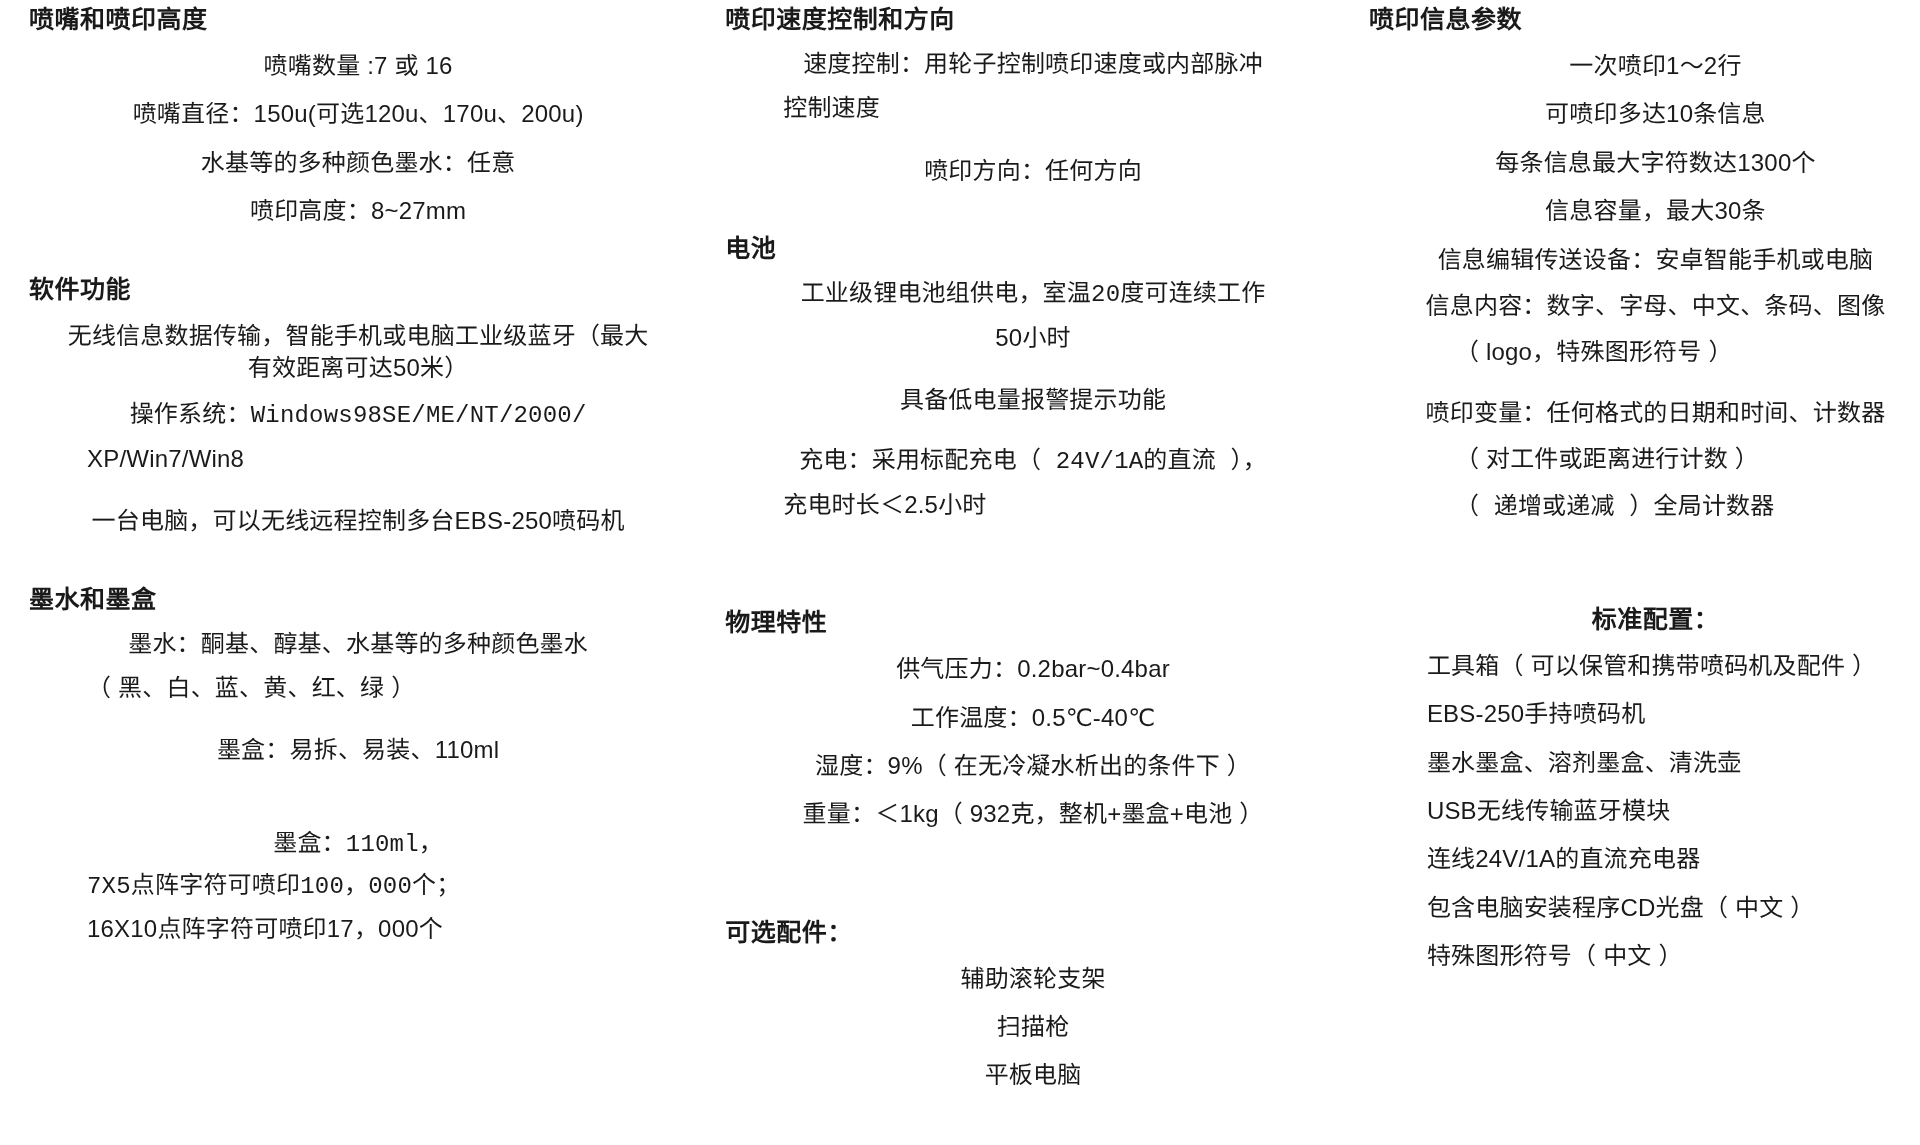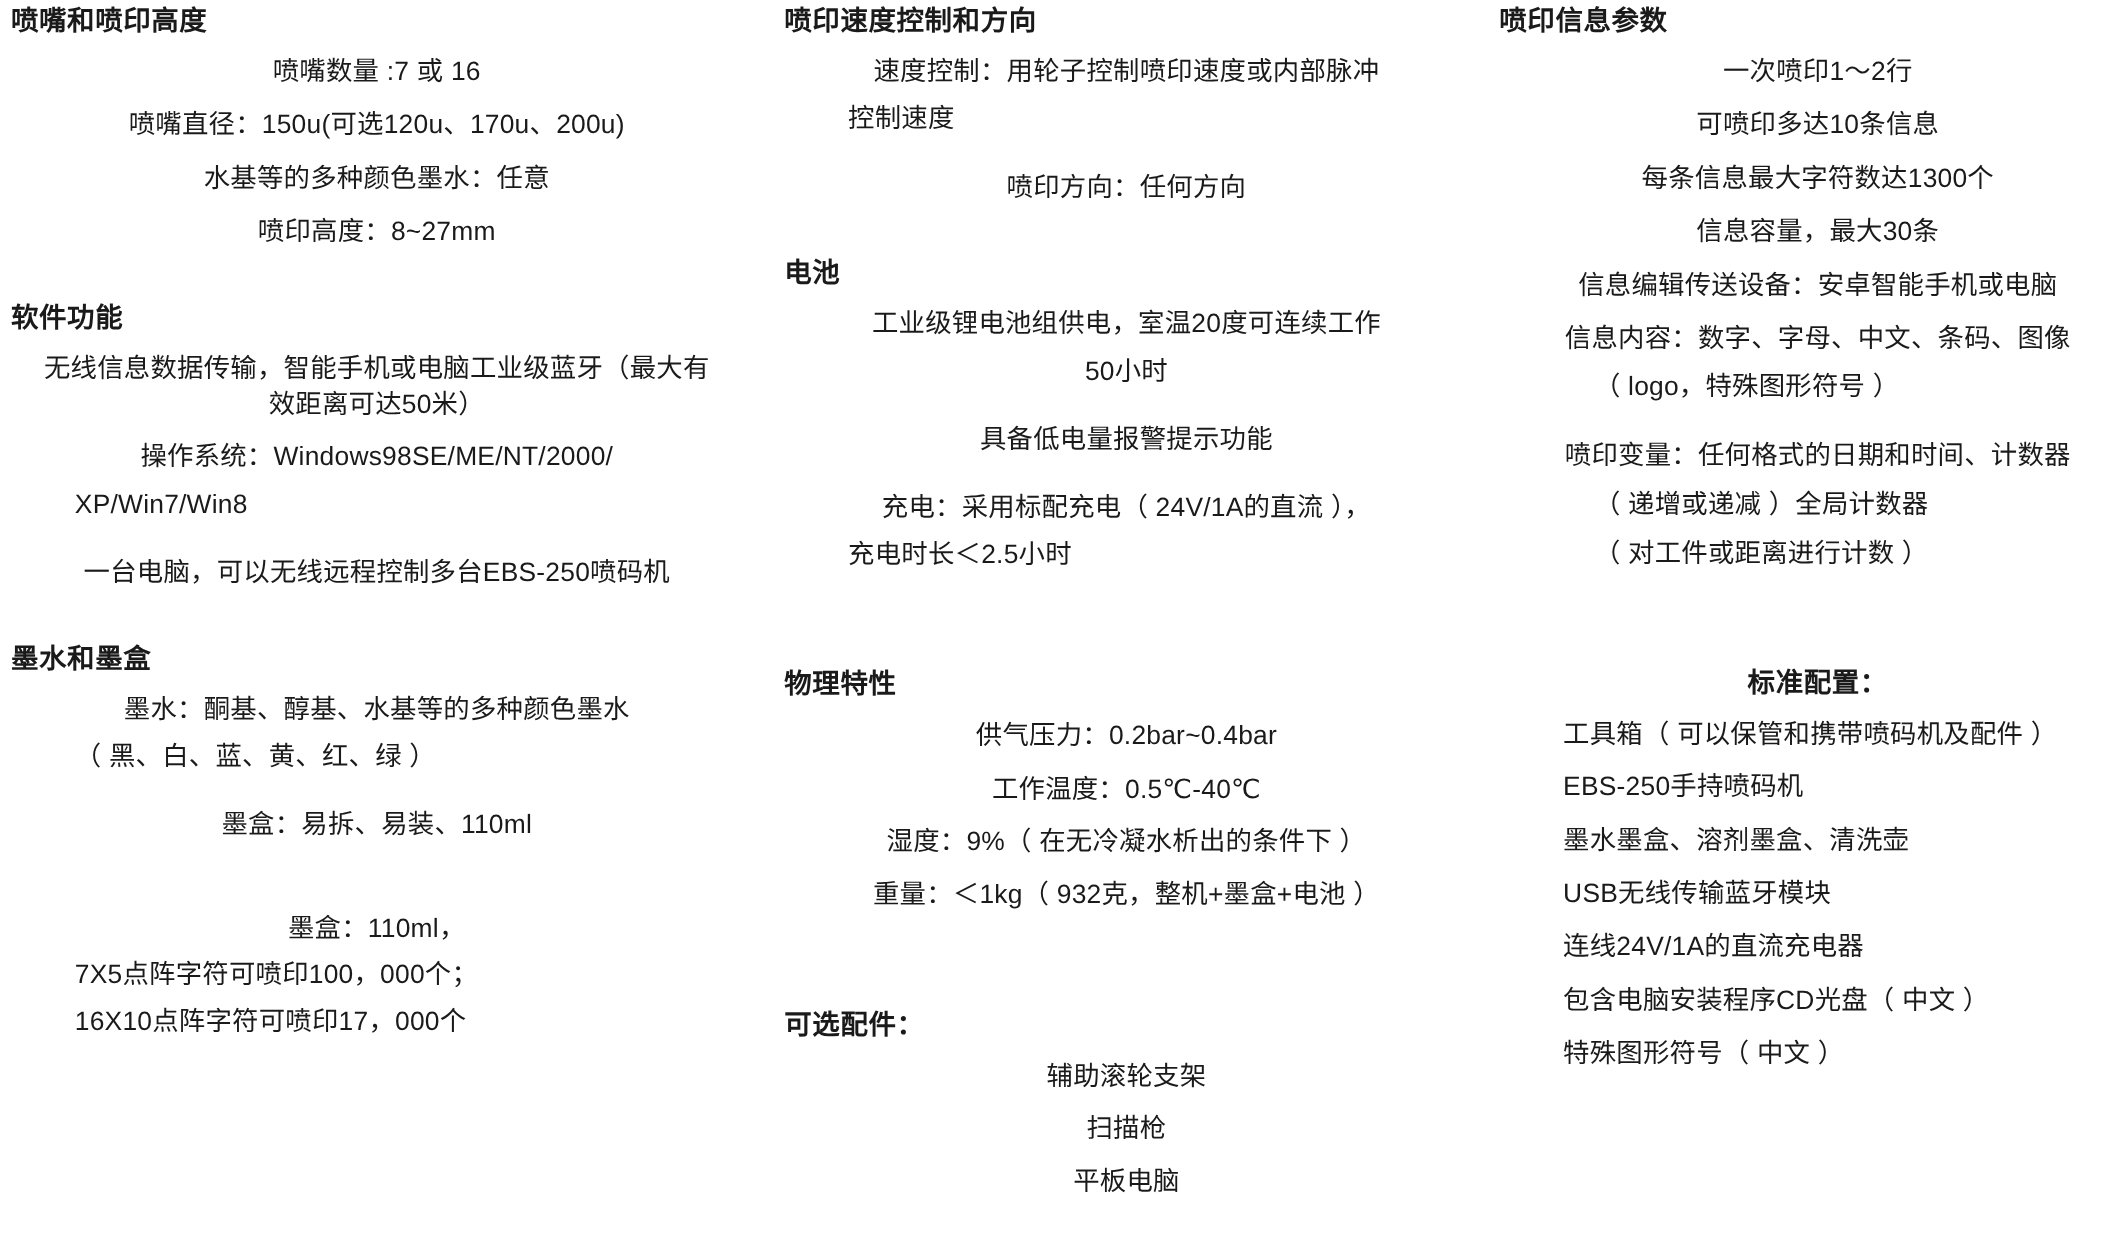--- a/index.html
+++ b/index.html
@@ -21,20 +21,21 @@
     padding: 0;
     box-sizing: border-box;
   }
   .columns {
     display: flex;
     flex-direction: row;
     align-items: flex-start;
     width: 1920px;
     padding-top: 4px;
     box-sizing: border-box;
+    padding-left: 19px;
   }
   .col {
     box-sizing: border-box;
   }
   .col-1 {
     width: 655px;
     padding-left: 10px;
     padding-right: 10px;
   }
   .col-2 {
@@ -59,21 +60,21 @@
   }
   .item {
     font-size: 24px;
     line-height: 1.35;
     margin: 0 0 16px 0;
     letter-spacing: 0.2px;
   }
   .indent-1 { padding-left: 30px; text-indent: 0; text-align: center; }
   .indent-2 { padding-left: 58px; }
   .indent-3 { padding-left: 86px; margin-top: 12px; }
-  .tight { margin-bottom: 10px; }
+  .tight { margin-bottom: 10px; font-family: Liberation Mono, monospace; }
   .gap-sm { height: 14px; }
   .gap-md { height: 30px; }
   .gap-lg { height: 46px; }
   .gap-xl { height: 70px; }
 </style>
 </head>
 <body>
 
 <div class="page">
   <div class="columns">
@@ -165,22 +166,22 @@
         <div class="sec-title">喷印信息参数</div>
         <div class="item indent-1">一次喷印1～2行</div>
         <div class="item indent-1">可喷印多达10条信息</div>
         <div class="item indent-1">每条信息最大字符数达1300个</div>
         <div class="item indent-1">信息容量，最大30条</div>
         <div class="item indent-1">信息编辑传送设备：安卓智能手机或电脑</div>
         <div class="item indent-1 tight">信息内容：数字、字母、中文、条码、图像</div>
         <div class="item indent-3">（ logo，特殊图形符号 ）</div>
         <div class="gap-sm"></div>
         <div class="item indent-1 tight">喷印变量：任何格式的日期和时间、计数器</div>
+        <div class="item indent-3">（ 对工件或距离进行计数 ）</div>
         <div class="item indent-3 tight">（ 递增或递减 ）全局计数器</div>
-        <div class="item indent-3">（ 对工件或距离进行计数 ）</div>
       </div>
 
       <div class="gap-xl"></div>
 
       <div class="section">
         <div class="sec-title indent-1">标准配置：</div>
         <div class="item indent-2">工具箱（ 可以保管和携带喷码机及配件 ）</div>
         <div class="item indent-2">EBS-250手持喷码机</div>
         <div class="item indent-2">墨水墨盒、溶剂墨盒、清洗壶</div>
         <div class="item indent-2">USB无线传输蓝牙模块</div>

